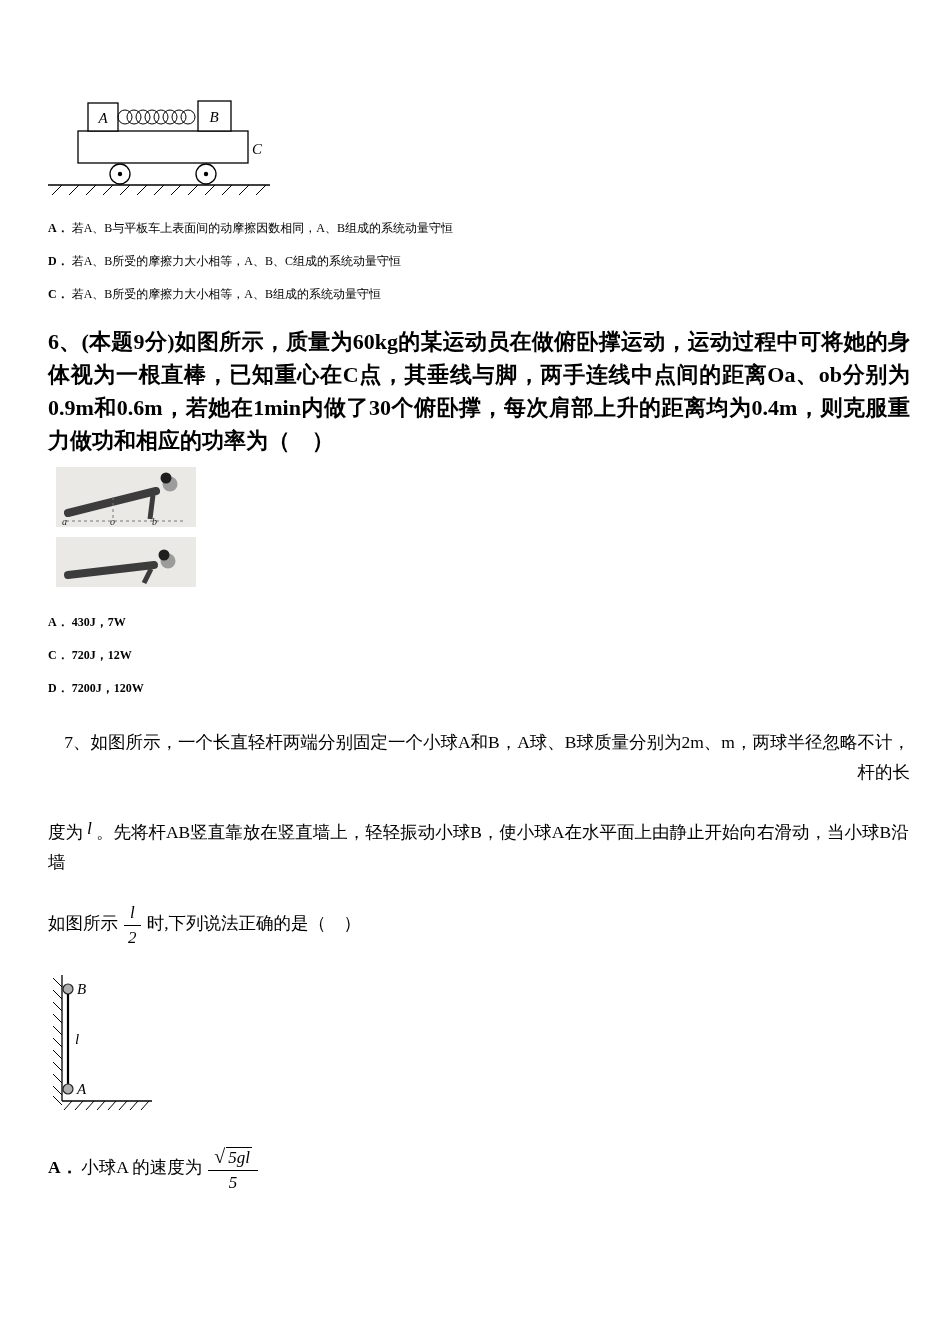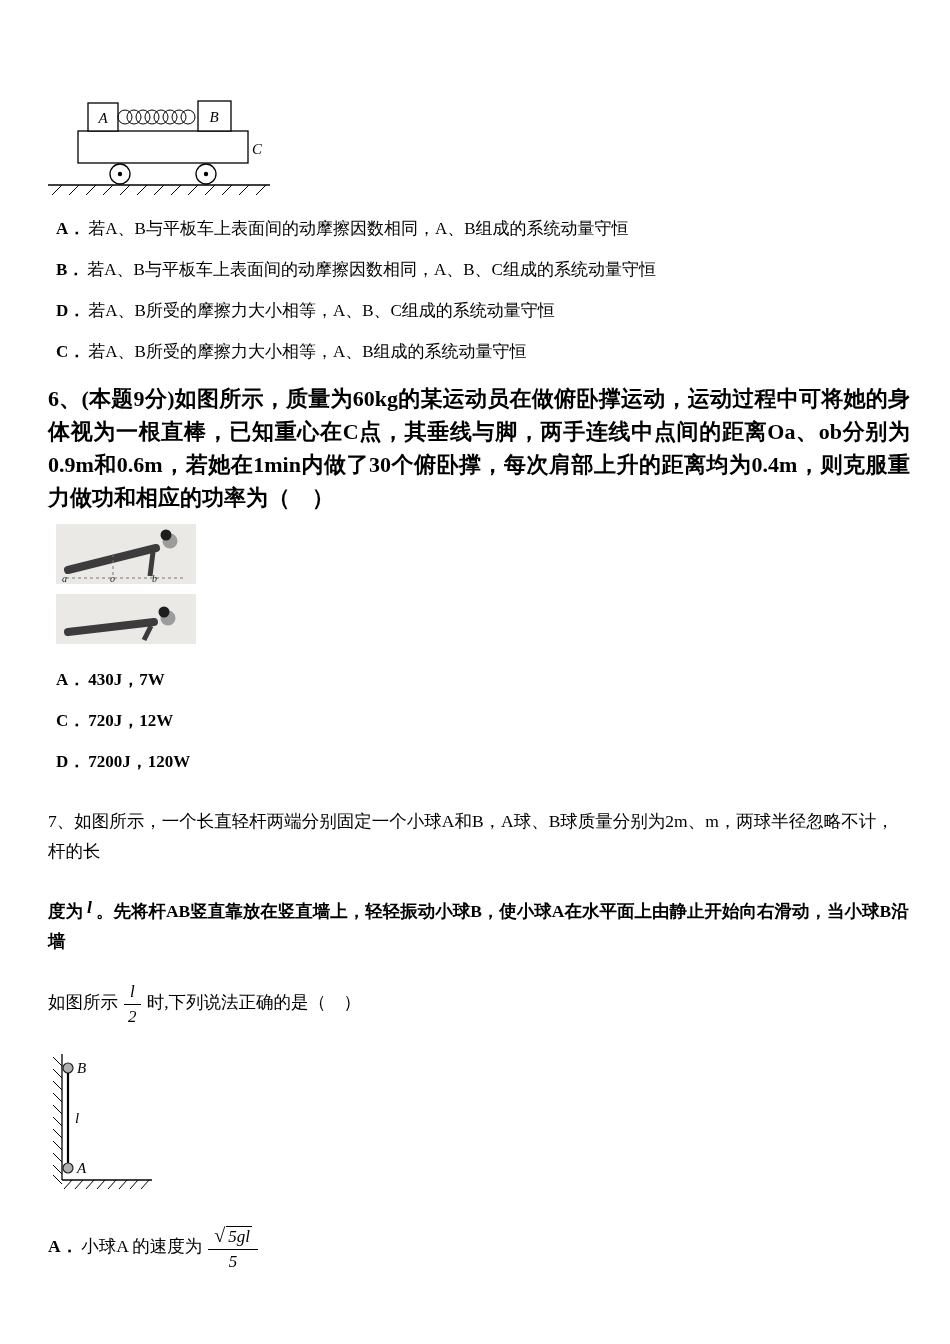--- a/index.html
+++ b/index.html
@@ -17,29 +17,29 @@
   .fig-pushup { display: block; margin: 10px 0 0 8px; }
   .fig-rod { display: block; margin: 28px 0 0 0; }
   svg .ln { stroke: #000; stroke-width: 1.3; fill: none; }
   svg .thin { stroke: #000; stroke-width: 1; fill: none; }
   svg .box { stroke: #000; stroke-width: 1.3; fill: #fff; }
   svg text.lbl { font-family: "Liberation Serif", serif; font-style: italic; font-size: 15px; fill: #000; }
   svg text.sm  { font-family: "Liberation Serif", serif; font-style: italic; font-size: 10px; fill: #1c1c1c; }
 
   
   .opts { margin: 14px 0 0 0; }
-  .opt { margin: 8px; font-size: 17px; line-height: 33px; }
+  .opt { margin: 0; font-size: 12px; line-height: 33px; }
   .opt .lab { font-weight: 700; margin-right: 3px; }
   .opts-bold .opt { font-weight: 700; }
 
   
   .stem { margin: 14px 0 0 0; font-size: 22px; line-height: 33px; font-weight: 700; text-align: justify; }
   .q7p { font-size: 17.5px; line-height: 30px; margin: 0; }
-  .q7p1 { margin-top: 28px; }
-  .q7p2 { margin-top: 30px; font-weight: bold; }
+  .q7p1 { margin-top: 22px; text-align: right; }
+  .q7p2 { margin-top: 30px; }
   .q7p3 { margin-top: 26px; }
   .ivar { font-style: italic; padding: 0 4px; position: relative; top: -4px; }
 
   
   .frac { display: inline-block; vertical-align: middle; text-align: center; line-height: 1.15; margin: 0 6px; font-style: italic; font-size: 17px; }
   .frac .num { display: block; border-bottom: 1.5px solid #000; padding: 0 6px 2px; }
   .frac .den { display: block; padding-top: 2px; }
   .rad-sign { font-style: normal; font-size: 20px; margin-right: 1px; }
   .radicand { border-top: 1.5px solid #000; padding: 0 2px; }
 
@@ -84,21 +84,20 @@
     </g>
 
     <g>
       <line class="ln" x1="0" y1="89" x2="222" y2="89"></line>
       <path class="thin" d="M14 89 l-10 10 M31 89 l-10 10 M48 89 l-10 10 M65 89 l-10 10 M82 89 l-10 10 M99 89 l-10 10 M116 89 l-10 10 M133 89 l-10 10 M150 89 l-10 10 M167 89 l-10 10 M184 89 l-10 10 M201 89 l-10 10 M218 89 l-10 10"></path>
     </g>
   </svg>
 
   <div class="opts">
     <p class="opt"><span class="lab">A．</span><span>若A、B与平板车上表面间的动摩擦因数相同，A、B组成的系统动量守恒</span></p>
-    <p class="opt"><span class="lab">B．</span><span>若A、B与平板车上表面间的动摩擦因数相同，A、B、C组成的系统动量守恒</span></p>
     <p class="opt"><span class="lab">D．</span><span>若A、B所受的摩擦力大小相等，A、B、C组成的系统动量守恒</span></p>
     <p class="opt"><span class="lab">C．</span><span>若A、B所受的摩擦力大小相等，A、B组成的系统动量守恒</span></p>
   </div>
 
   <p class="stem">6、(本题9分)如图所示，质量为60kg的某运动员在做俯卧撑运动，运动过程中可将她的身体视为一根直棒，已知重心在C点，其垂线与脚，两手连线中点间的距离Oa、ob分别为0.9m和0.6m，若她在1min内做了30个俯卧撑，每次肩部上升的距离均为0.4m，则克服重力做功和相应的功率为（　）</p>
 
   <svg class="fig-pushup" width="145" height="125" viewBox="0 0 145 125">
 
     <g>
       <rect x="0" y="0" width="140" height="60" fill="#ebe9e6"></rect>

